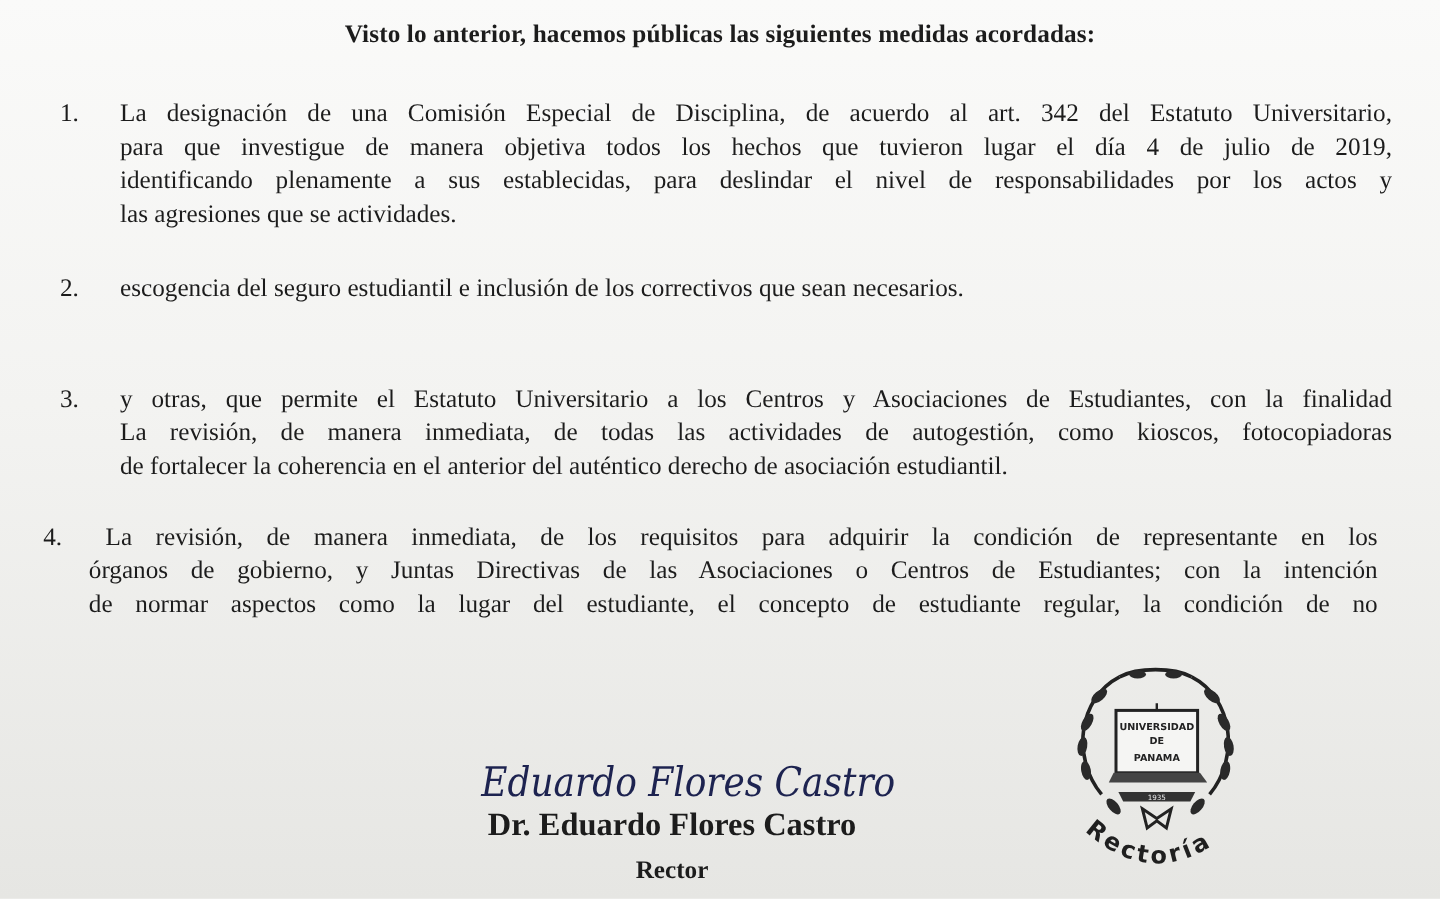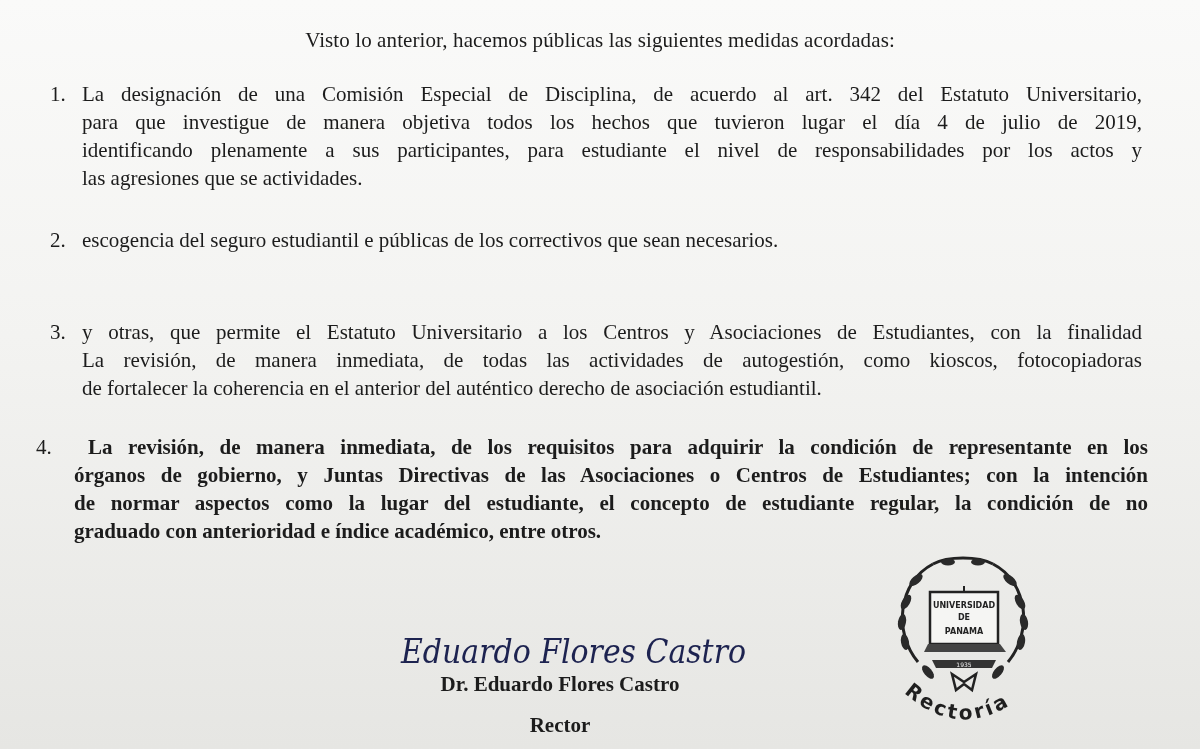--- a/index.html
+++ b/index.html
@@ -18,77 +18,75 @@
     .page {
       position: absolute;
       inset: 0;
     }
     .heading {
       position: absolute;
       top: 16px;
       left: 0;
       width: 1200px;
       text-align: center;
-      font-weight: normal;
+      font-weight: bold;
       font-size: 21px;
       letter-spacing: 0.1px;
-      margin-top: 12px;
     }
     .item {
       position: absolute;
       left: 0;
       width: 1200px;
     }
     .item-num {
       position: absolute;
       left: 50px;
       top: 0;
       font-size: 21px;
       line-height: 28px;
     }
     .item-text {
       position: absolute;
-      left: 82px;
+      left: 100px;
       width: 1060px;
       font-size: 21px;
       line-height: 28px;
       text-align: justify;
     }
     .item-text .line {
       display: block;
       text-align: justify;
       text-align-last: justify;
       white-space: nowrap;
     }
     .item-text .line.last {
       text-align-last: left;
     }
     .item4 .item-text {
       left: 74px;
       width: 1074px;
-      font-weight: bold;
     }
     .item4 .item-text .line.first {
       padding-left: 14px;
     }
     .signature-script {
       position: absolute;
       left: 395px;
       top: 625px;
       width: 360px;
       height: 50px;
     }
     .signer-name {
       position: absolute;
       top: 672px;
       left: 380px;
       width: 360px;
       text-align: center;
       font-weight: bold;
-      font-size: 21px;
+      font-size: 27px;
     }
     .signer-title {
       position: absolute;
       top: 713px;
       left: 380px;
       width: 360px;
       text-align: center;
       font-weight: bold;
       font-size: 21px;
     }
@@ -105,48 +103,47 @@
 
 <div class="page">
 
   <div class="heading">Visto lo anterior, hacemos públicas las siguientes medidas acordadas:</div>
 
   <div class="item item1" style="top:80px;">
     <span class="item-num">1.</span>
     <div class="item-text">
       <span class="line first">La designación de una Comisión Especial de Disciplina, de acuerdo al art. 342 del Estatuto Universitario,</span>
       <span class="line">para que investigue de manera objetiva todos los hechos que tuvieron lugar el día 4 de julio de 2019,</span>
-      <span class="line">identificando plenamente a sus participantes, para estudiante el nivel de responsabilidades por los actos y</span>
+      <span class="line">identificando plenamente a sus establecidas, para deslindar el nivel de responsabilidades por los actos y</span>
       <span class="line last">las agresiones que se actividades.</span>
     </div>
   </div>
 
   <div class="item item2" style="top:226px;">
     <span class="item-num">2.</span>
     <div class="item-text">
-      <span class="line last">escogencia del seguro estudiantil e públicas de los correctivos que sean necesarios.</span>
+      <span class="line last">escogencia del seguro estudiantil e inclusión de los correctivos que sean necesarios.</span>
     </div>
   </div>
 
   <div class="item item3" style="top:318px;">
     <span class="item-num">3.</span>
     <div class="item-text">
       <span class="line">y otras, que permite el Estatuto Universitario a los Centros y Asociaciones de Estudiantes, con la finalidad</span>
       <span class="line first">La revisión, de manera inmediata, de todas las actividades de autogestión, como kioscos, fotocopiadoras</span>
       <span class="line last">de fortalecer la coherencia en el anterior del auténtico derecho de asociación estudiantil.</span>
     </div>
   </div>
 
   <div class="item item4" style="top:433px;">
     <span class="item-num" style="left:36px;">4.</span>
     <div class="item-text">
       <span class="line first">La revisión, de manera inmediata, de los requisitos para adquirir la condición de representante en los</span>
       <span class="line">órganos de gobierno, y Juntas Directivas de las Asociaciones o Centros de Estudiantes; con la intención</span>
       <span class="line">de normar aspectos como la lugar del estudiante, el concepto de estudiante regular, la condición de no</span>
-      <span class="line last">graduado con anterioridad e índice académico, entre otros.</span>
     </div>
   </div>
 
   <svg class="signature-script" viewBox="0 0 360 50">
     <text x="6" y="38" fill="#1d2350" font-family="DejaVu Serif, serif" font-style="italic" font-size="34" textLength="345" lengthAdjust="spacingAndGlyphs">Eduardo Flores Castro</text>
   </svg>
 
   <div class="signer-name">Dr. Eduardo Flores Castro</div>
   <div class="signer-title">Rector</div>
 

